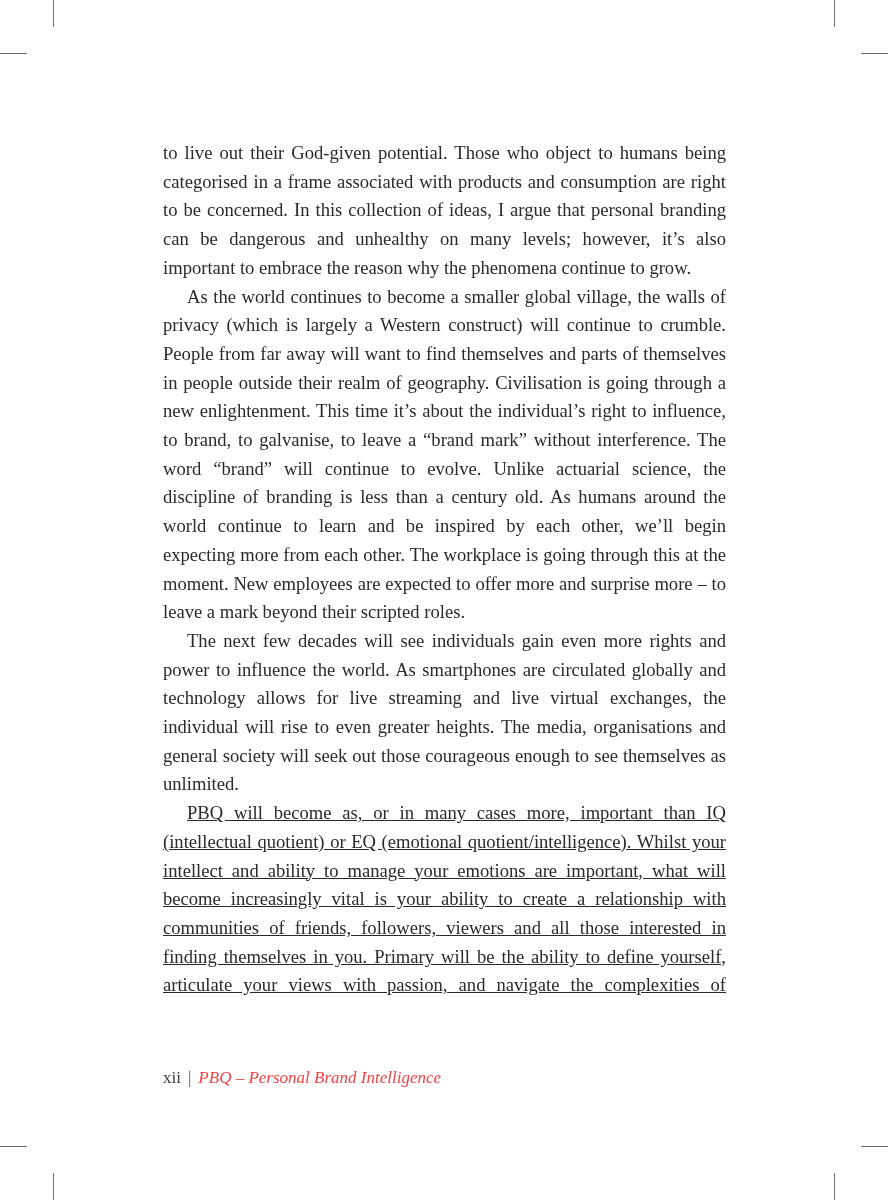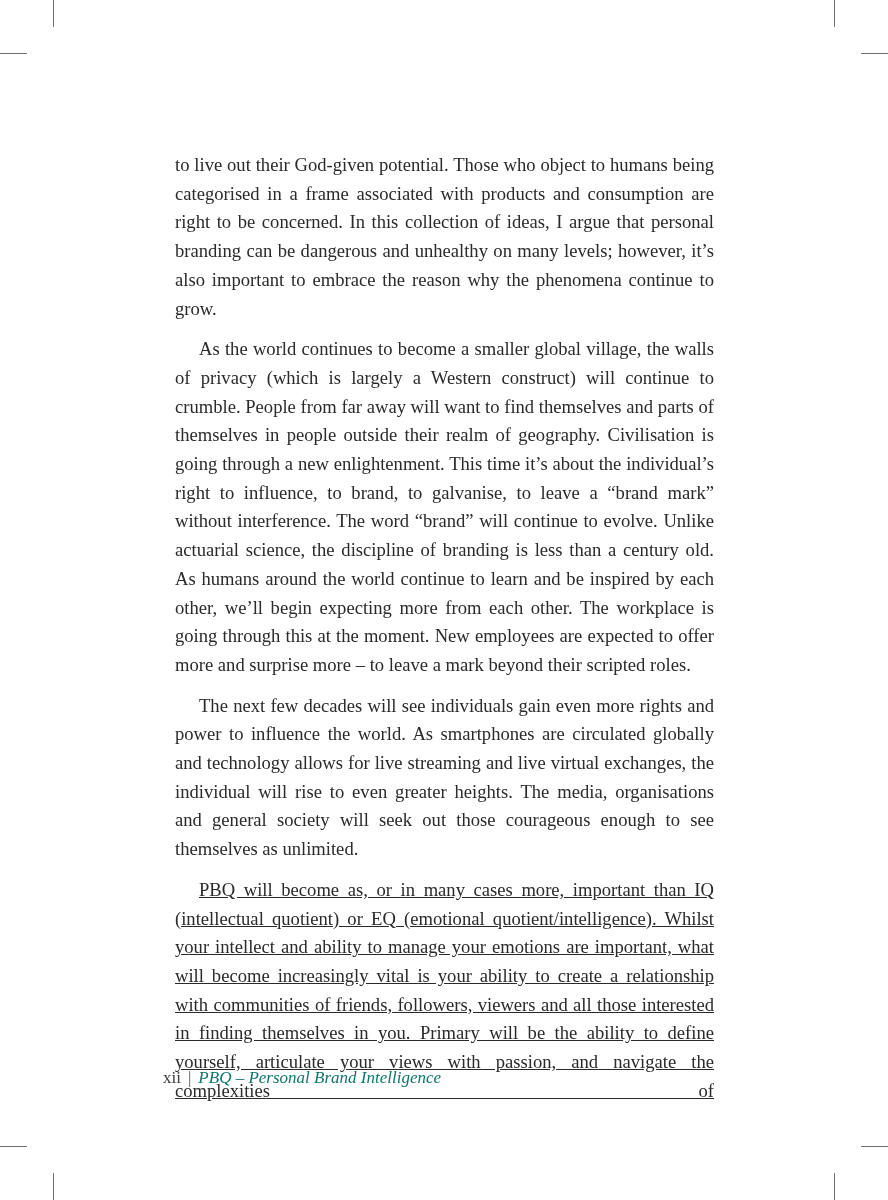--- a/index.html
+++ b/index.html
@@ -5,30 +5,30 @@
   html, body { margin: 0; padding: 0; background: #ffffff; }
   body { width: 888px; height: 1200px; position: relative; overflow: hidden; }
   .crop { position: absolute; background: #6e6e6e; }
   .v { width: 1px; height: 27px; }
   .h { height: 1px; width: 27px; }
   .textblock {
     position: absolute; left: 163px; top: 139px; width: 563px;
     font-family: "Liberation Serif", "DejaVu Serif", serif;
     font-size: 18.6px; line-height: 28.7px; color: #2a2a2a;
   }
-  .textblock p { margin: 12px; text-align: justify; }
+  .textblock p { margin: 0; text-align: justify; }
   .textblock p.indent { text-indent: 24px; }
   .textblock p.last-justified { text-align-last: justify; text-decoration: underline; }
   .footer {
     position: absolute; left: 163px; top: 1068px;
     font-family: "Liberation Serif", "DejaVu Serif", serif;
     font-size: 17px; color: #3a3a3a; white-space: nowrap;
   }
   .footer .sep { margin: 0 7px; color: #555; }
-  .footer .title { font-style: italic; color: #0f766e; }
+  .footer .title { font-style: italic; color: #ef4444; }
 </style>
 </head>
 <body>
 
 <div class="crop v" style="left:53px; top:0;"></div>
 <div class="crop h" style="left:0; top:53px;"></div>
 <div class="crop v" style="left:834px; top:0;"></div>
 <div class="crop h" style="left:861px; top:53px;"></div>
 <div class="crop h" style="left:0; top:1146px;"></div>
 <div class="crop v" style="left:53px; top:1173px;"></div>

